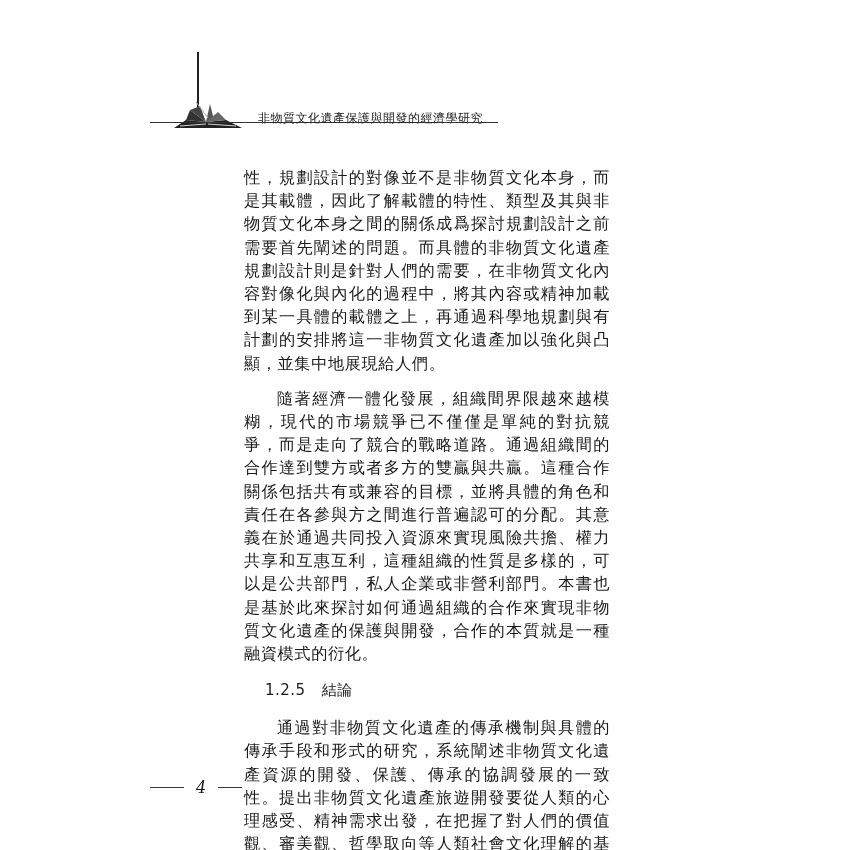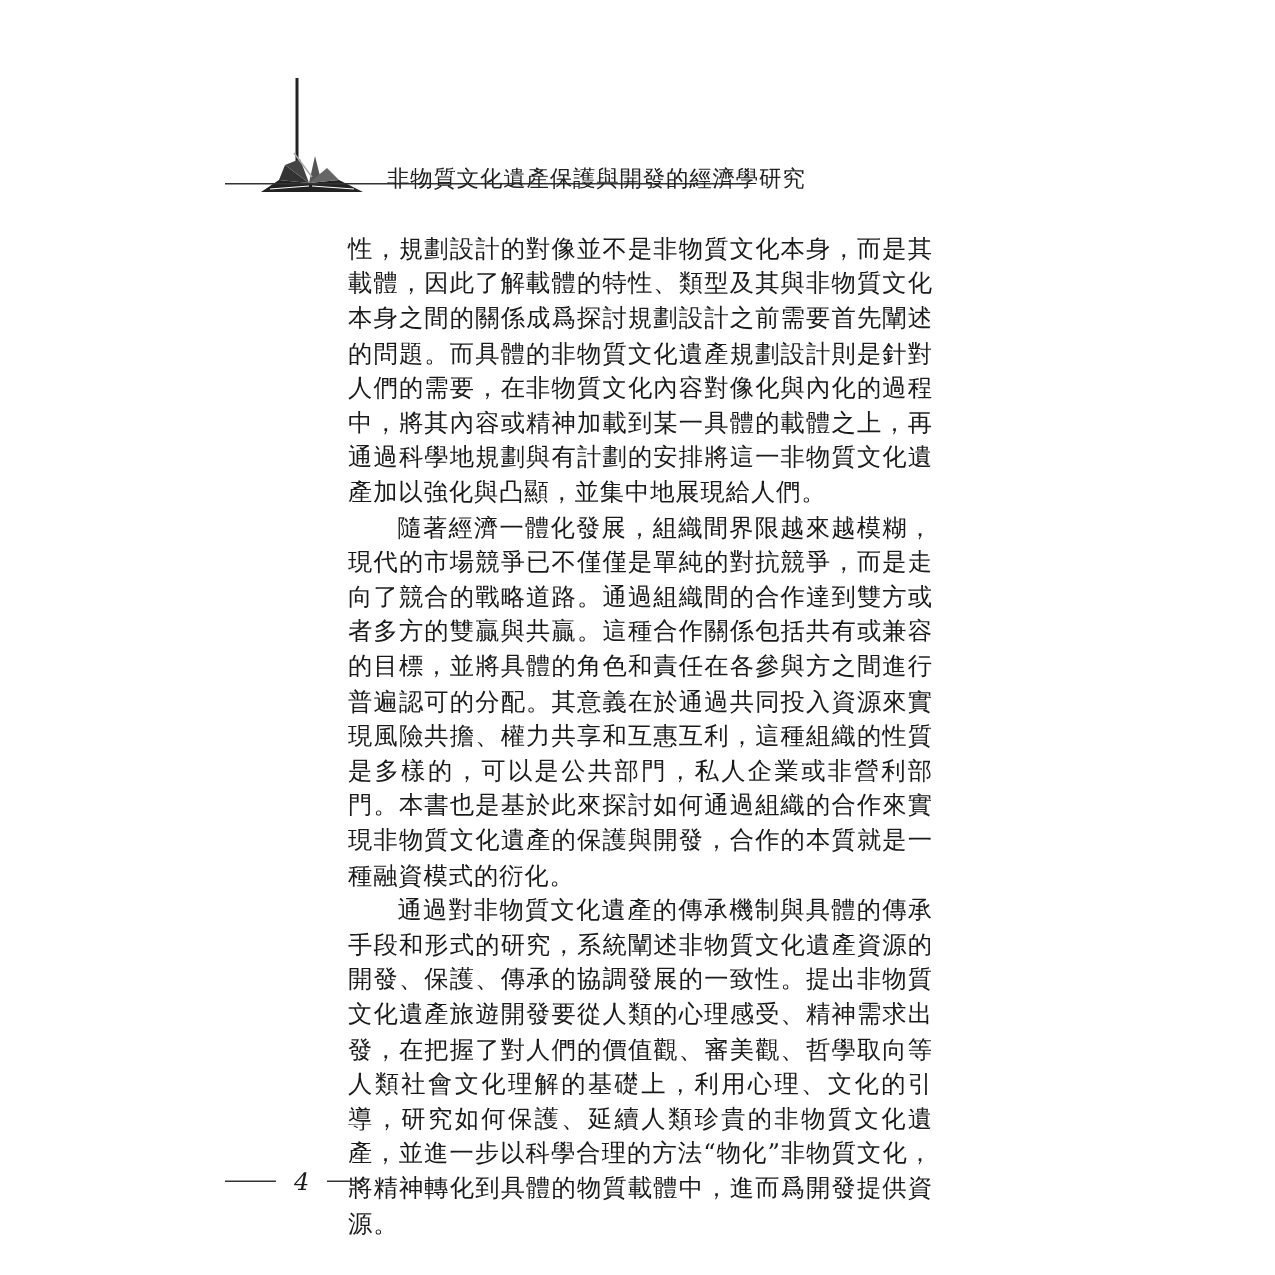--- a/index.html
+++ b/index.html
@@ -35,35 +35,35 @@
       position: absolute;
       left: 166px;
       top: 98px;
       width: 80px;
       height: 32px;
     }
     .running-head {
       position: absolute;
       left: 258px;
       top: 110px;
-      font-size: 15px;
+      font-size: 12px;
       letter-spacing: 0.5px;
       color: #222;
       white-space: nowrap;
     }
     .content {
       position: absolute;
       left: 232px;
       top: 154px;
       width: 390px;
     }
     .para {
       font-size: 16.2px;
       line-height: 23.2px;
-      margin: 0;
+      margin: 12px;
       text-align: justify;
       letter-spacing: 0.6px;
     }
     .para.indent { text-indent: 33px; }
     .section-head {
       font-family: "DejaVu Sans", "Liberation Sans", sans-serif;
       font-size: 15px;
       margin: 16px 0 16px 33px;
       letter-spacing: 0.5px;
       color: #1a1a1a;
@@ -104,20 +104,23 @@
   <line x1="42" y1="26" x2="70" y2="28" stroke="#fff" stroke-width="0.8"></line>
 </svg>
 <div class="header-hline"></div>
 <div class="running-head">非物質文化遺產保護與開發的經濟學研究</div>
 
 <div class="content">
   <p class="para">性，規劃設計的對像並不是非物質文化本身，而是其載體，因此了解載體的特性、類型及其與非物質文化本身之間的關係成爲探討規劃設計之前需要首先闡述的問題。而具體的非物質文化遺產規劃設計則是針對人們的需要，在非物質文化內容對像化與內化的過程中，將其內容或精神加載到某一具體的載體之上，再通過科學地規劃與有計劃的安排將這一非物質文化遺產加以強化與凸顯，並集中地展現給人們。</p>
 
   <p class="para indent">隨著經濟一體化發展，組織間界限越來越模糊，現代的市場競爭已不僅僅是單純的對抗競爭，而是走向了競合的戰略道路。通過組織間的合作達到雙方或者多方的雙贏與共贏。這種合作關係包括共有或兼容的目標，並將具體的角色和責任在各參與方之間進行普遍認可的分配。其意義在於通過共同投入資源來實現風險共擔、權力共享和互惠互利，這種組織的性質是多樣的，可以是公共部門，私人企業或非營利部門。本書也是基於此來探討如何通過組織的合作來實現非物質文化遺產的保護與開發，合作的本質就是一種融資模式的衍化。</p>
 
+  <div class="section-head">
+    <span class="num">1.2.5</span><span>結論</span>
+  </div>
   <p class="para indent">通過對非物質文化遺產的傳承機制與具體的傳承手段和形式的研究，系統闡述非物質文化遺產資源的開發、保護、傳承的協調發展的一致性。提出非物質文化遺產旅遊開發要從人類的心理感受、精神需求出發，在把握了對人們的價值觀、審美觀、哲學取向等人類社會文化理解的基礎上，利用心理、文化的引導，研究如何保護、延續人類珍貴的非物質文化遺產，並進一步以科學合理的方法“物化”非物質文化，將精神轉化到具體的物質載體中，進而爲開發提供資源。</p>
 </div>
 
 <div class="footer">
   <span class="rule l"></span>
   <span class="page-num">4</span>
   <span class="rule r"></span>
 </div>
 
 </body></html>

